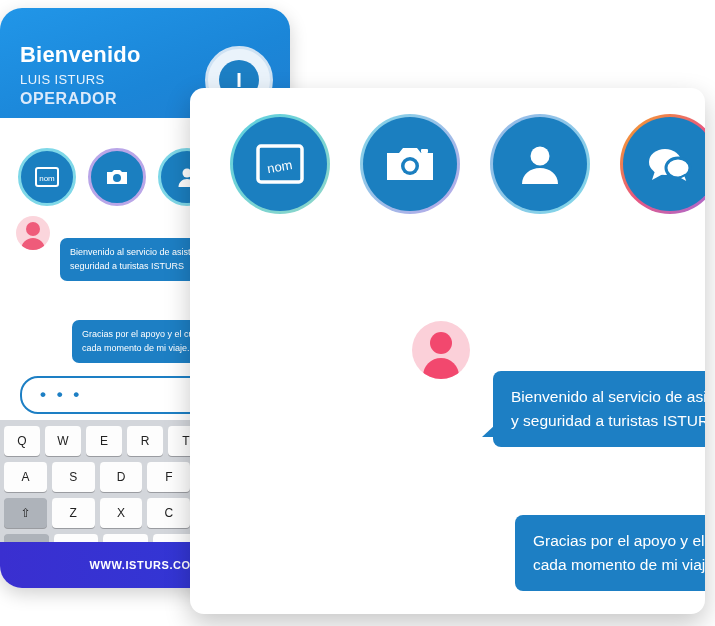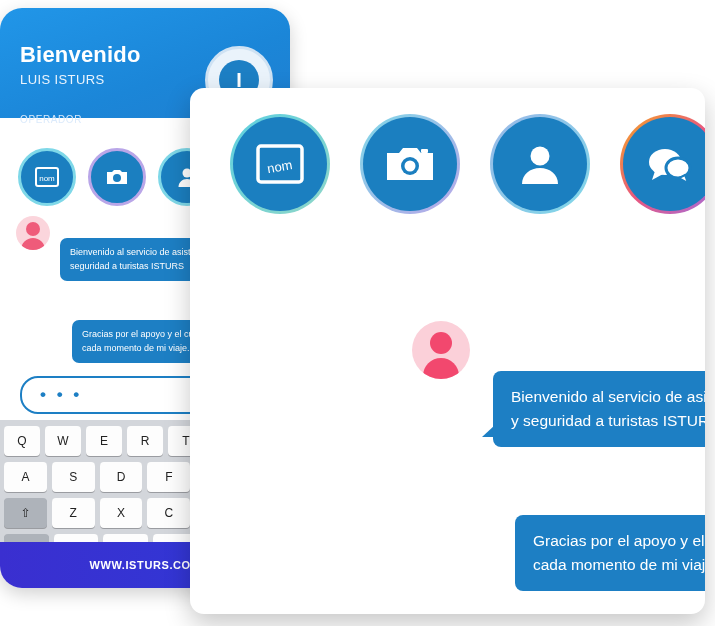--- a/index.html
+++ b/index.html
@@ -23,21 +23,21 @@
     background:linear-gradient(160deg,#2196e8 0%,#1b86d8 60%,#1f7fd0 100%);
   }
   .back-title{
     position:absolute;left:20px;top:34px;color:#fff;font-size:22px;font-weight:bold;
     letter-spacing:.2px;
   }
   .back-sub{
     position:absolute;left:20px;top:64px;color:#eaf4fd;font-size:13px;letter-spacing:.4px;
   }
   .back-sub2{
-    position:absolute;left:20px;top:82px;color:#dbeafb;font-size:10px;font-weight:normal;letter-spacing:.6px;margin-top:24px;
+    position:absolute;left:20px;top:82px;color:#dbeafb;font-size:16px;font-weight:bold;letter-spacing:.6px;
   }
   .back-logo{
     position:absolute;left:205px;top:38px;width:62px;height:62px;border-radius:50%;
     background:#eaf3fb;border:3px solid #cfe2f3;
     display:flex;align-items:center;justify-content:center;
   }
   .back-logo .inner{
     width:40px;height:40px;border-radius:50%;background:#1d7fc4;
     display:flex;align-items:center;justify-content:center;color:#fff;font-size:20px;font-weight:bold;
   }

